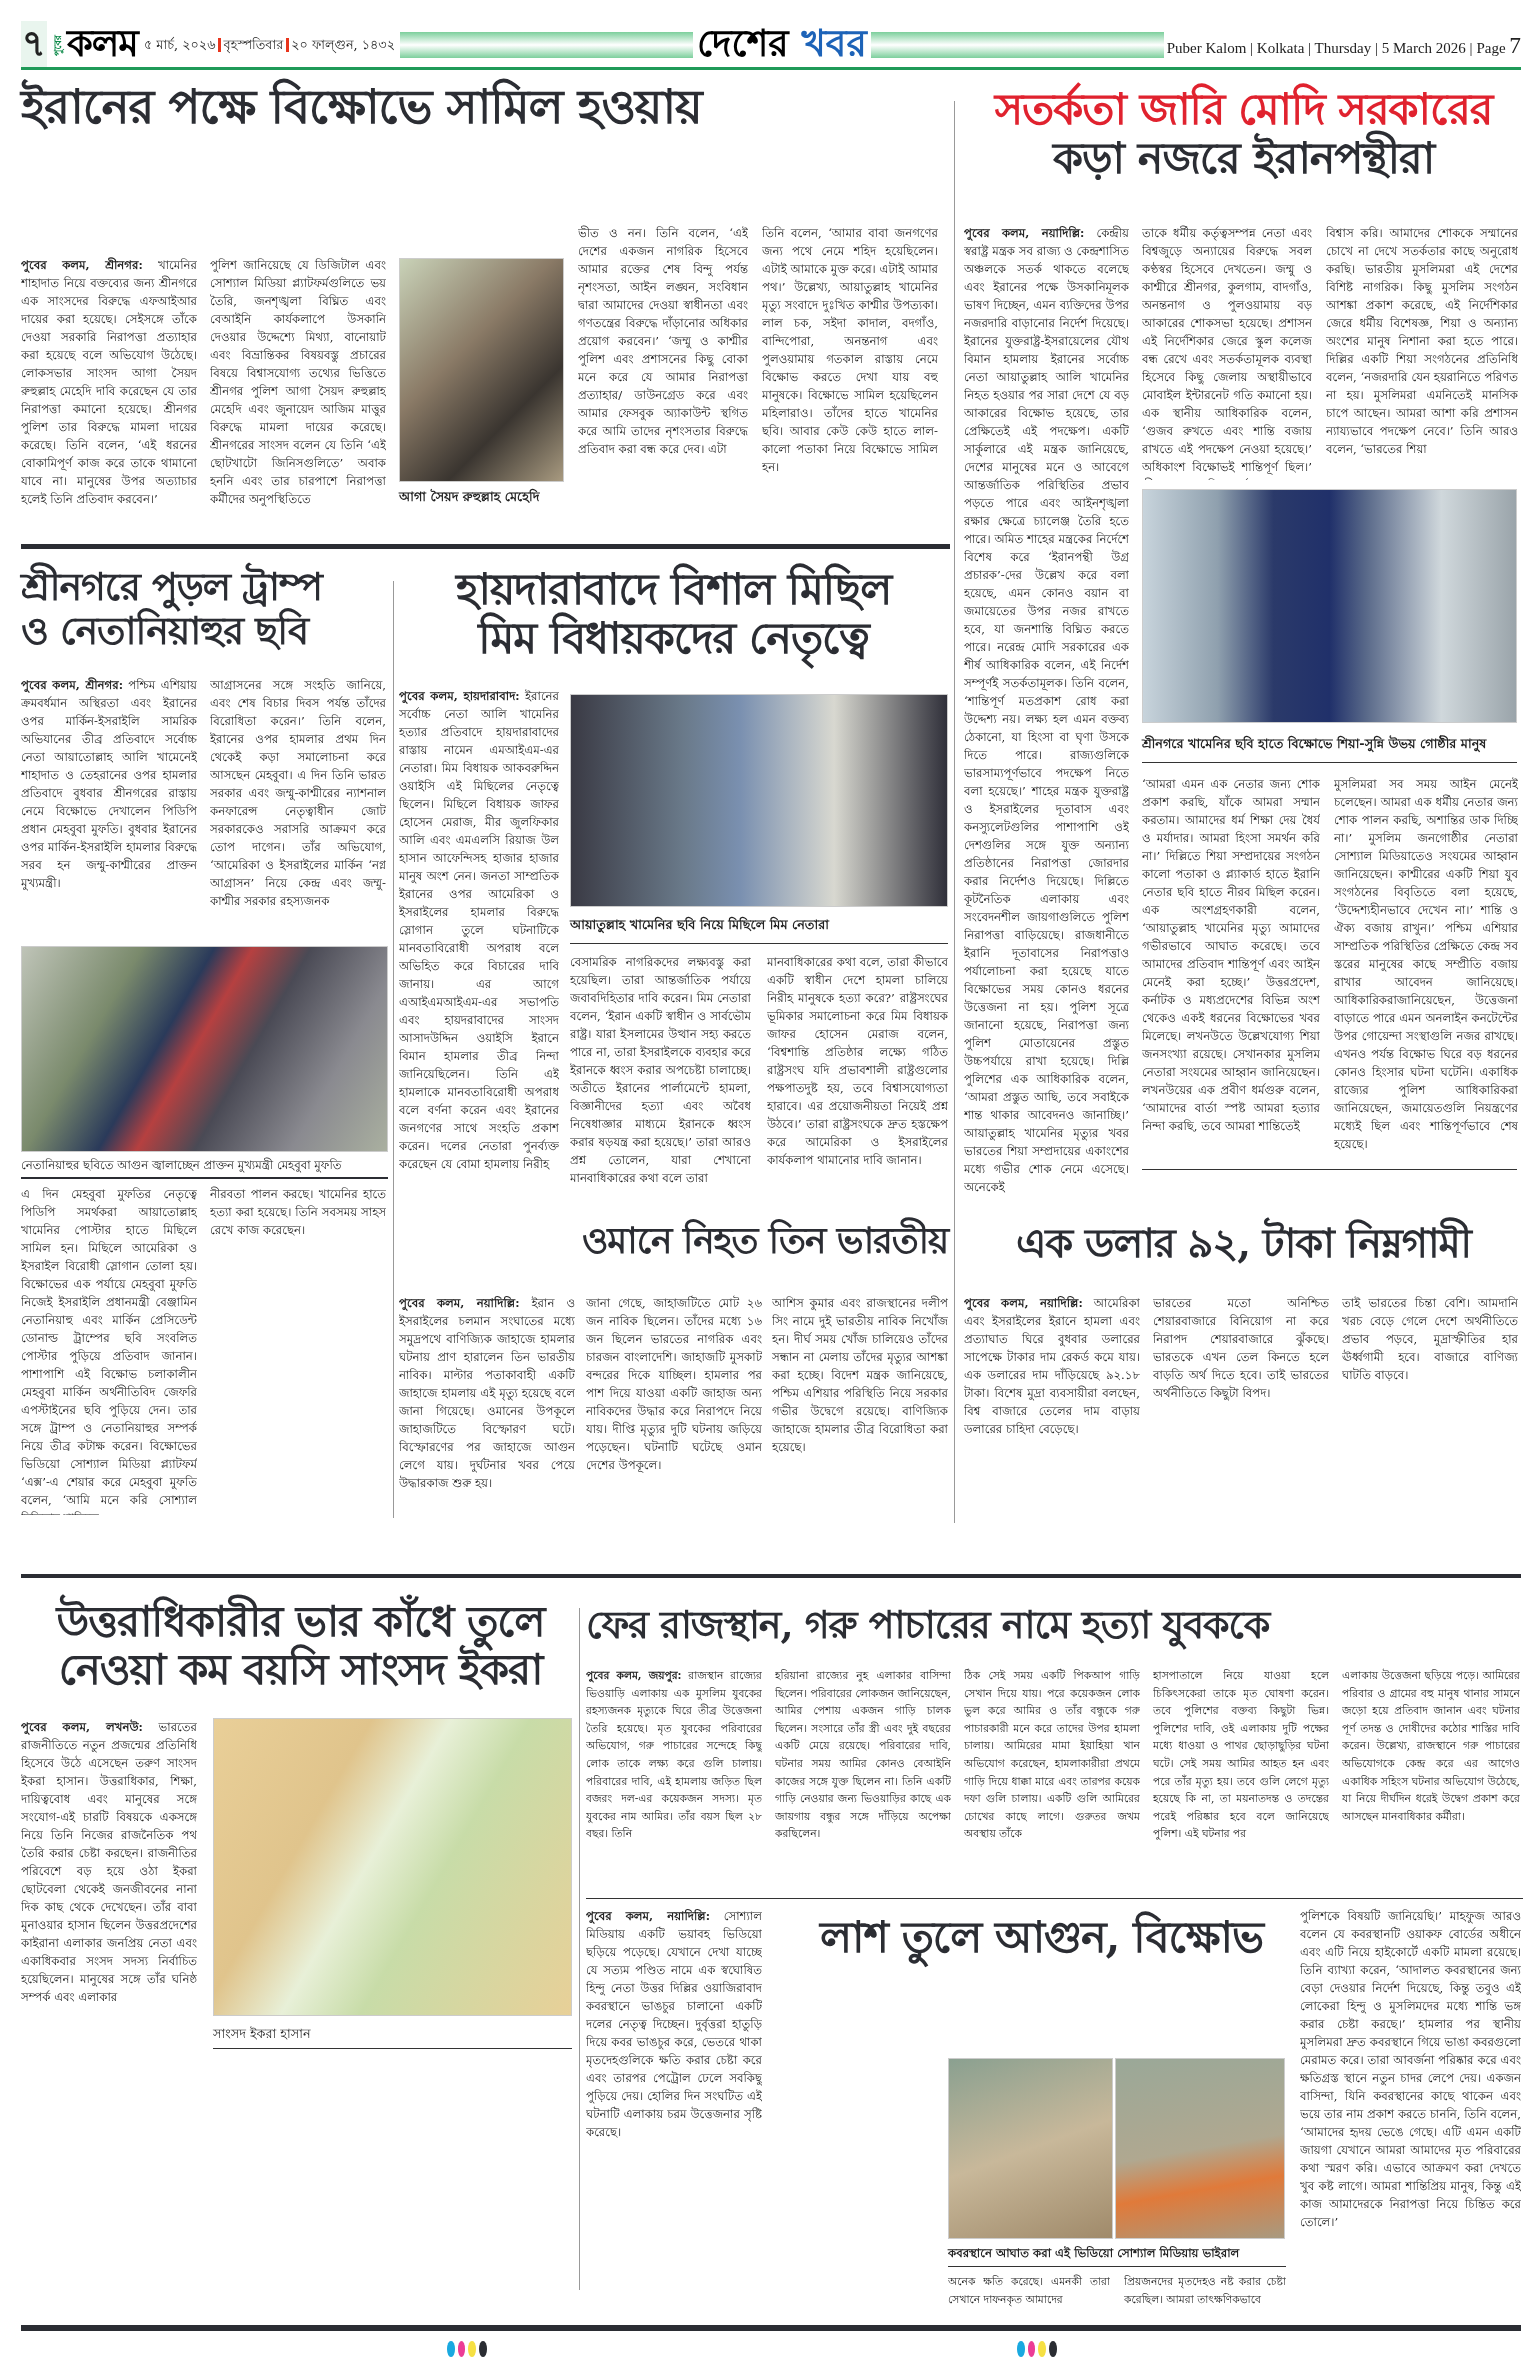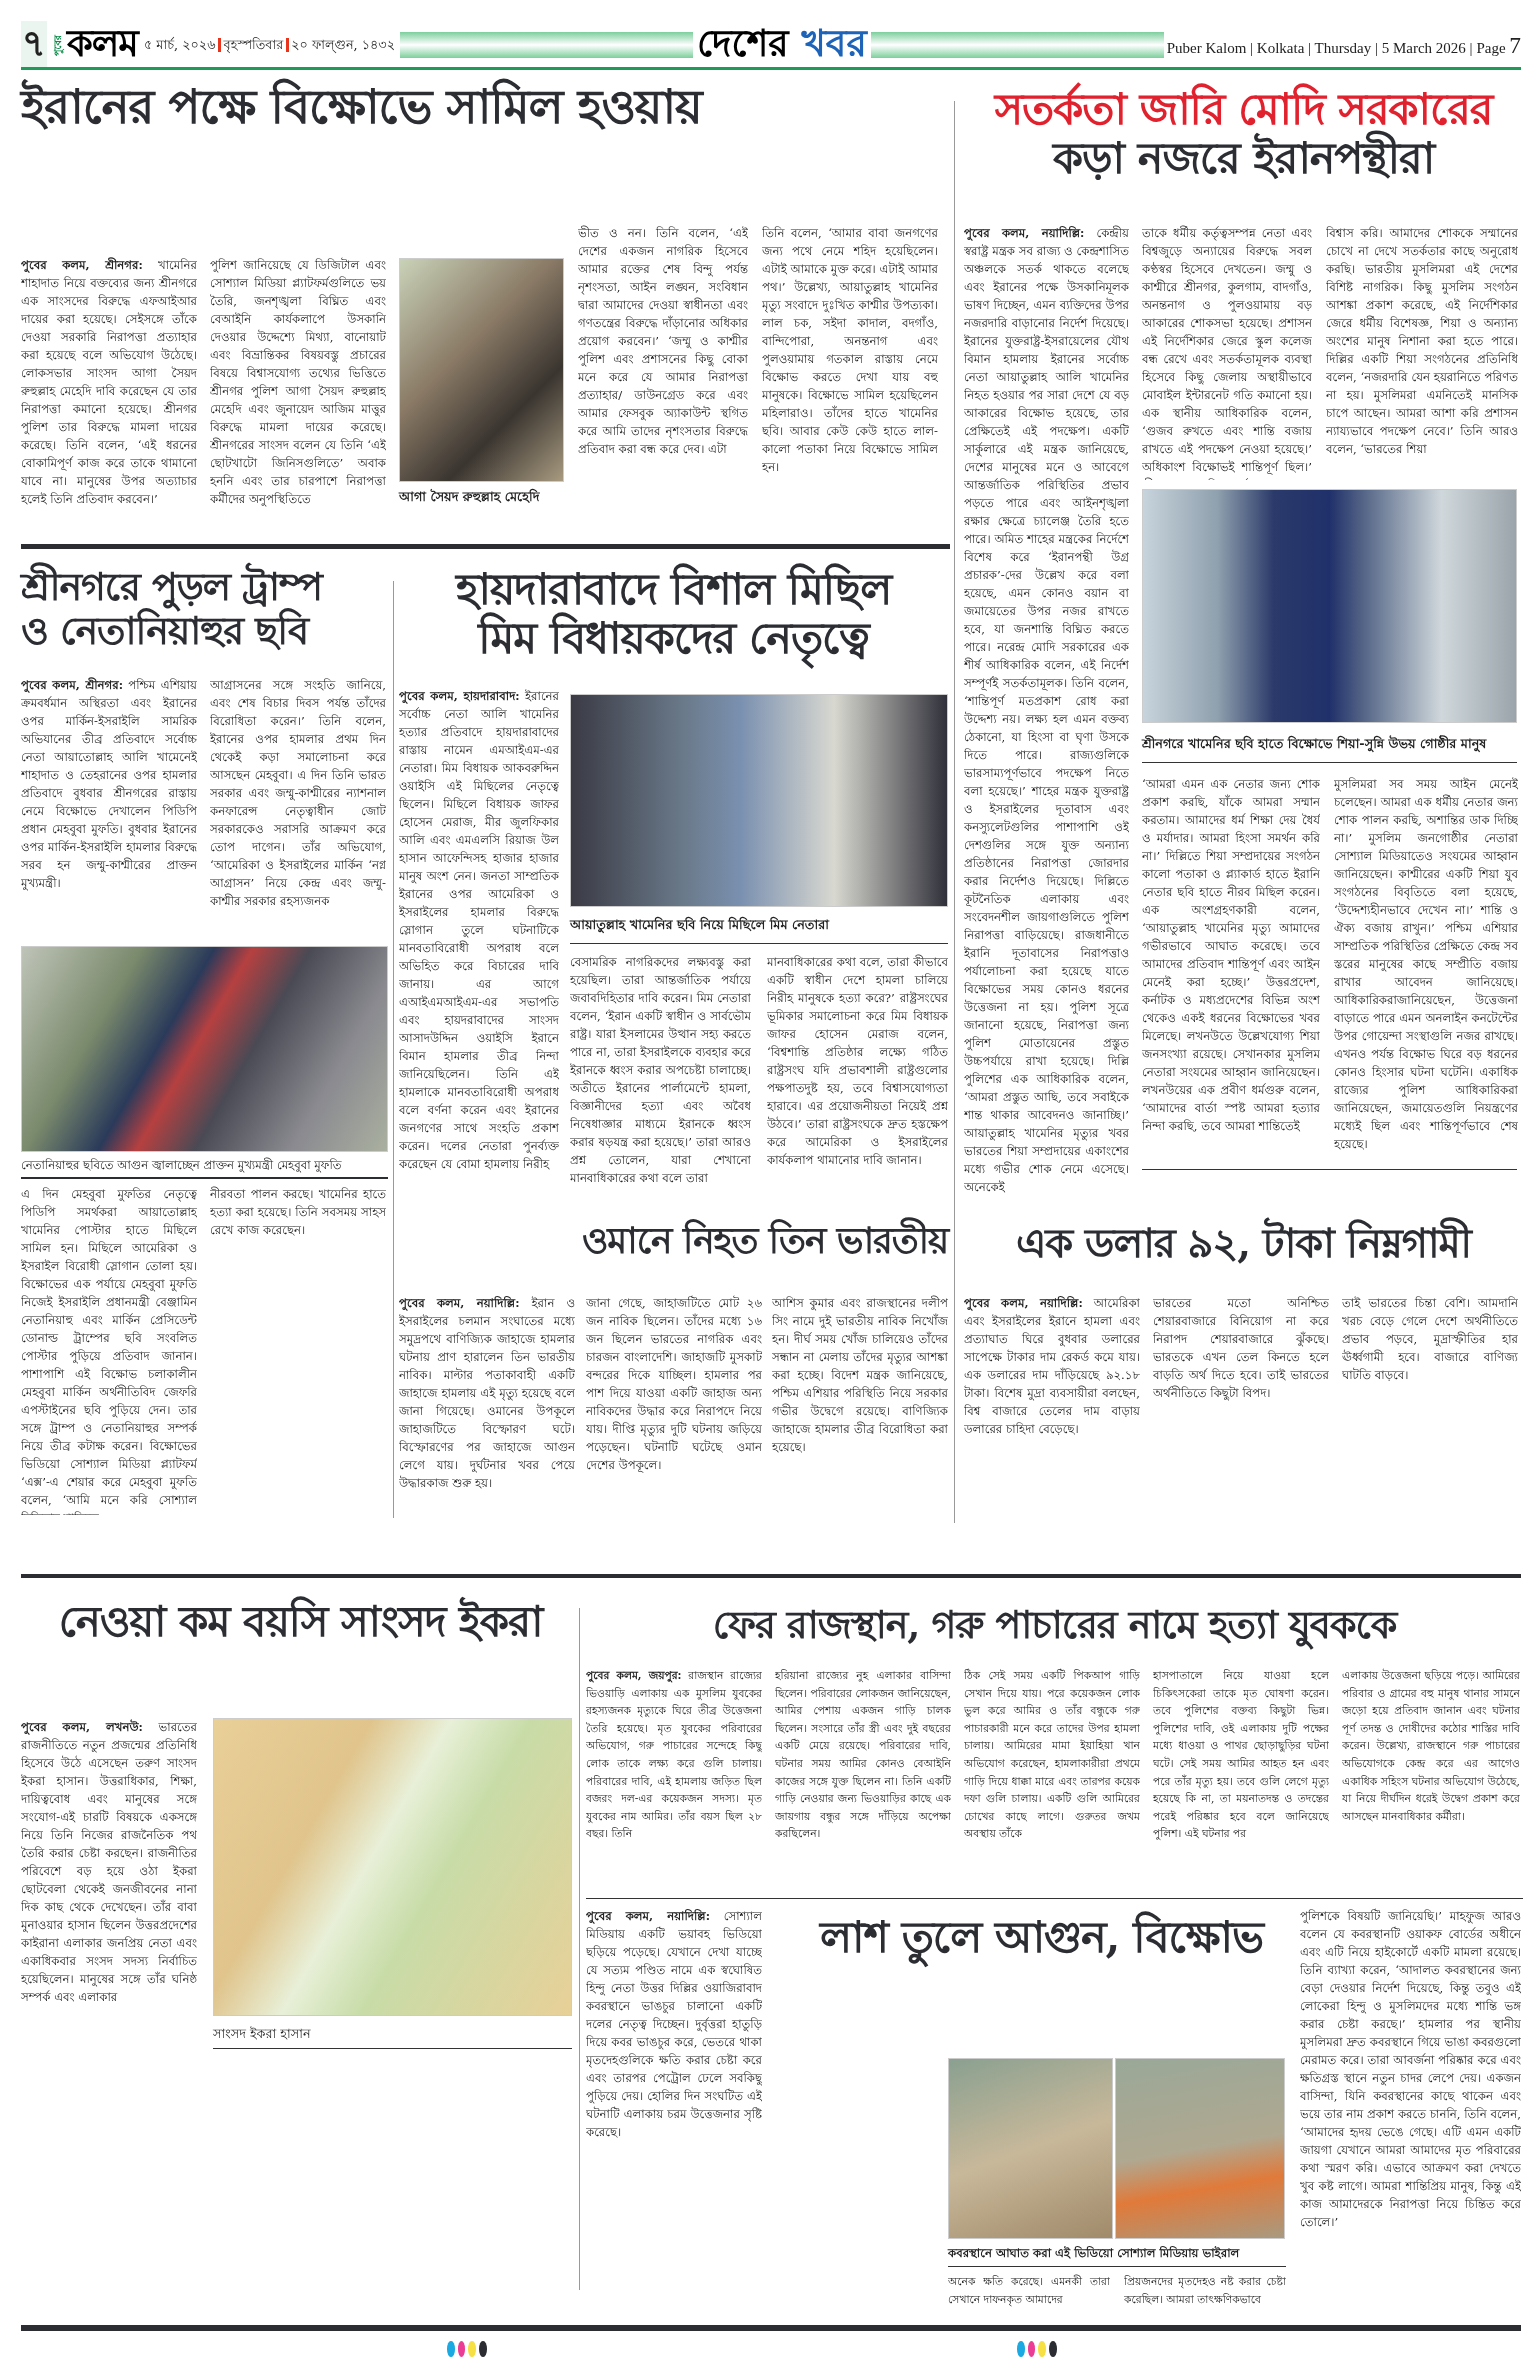--- a/index.html
+++ b/index.html
@@ -113,30 +113,31 @@
 <div class="abs body" style="left:772px;top:1294px;width:176px;height:224px"><span>আশিস কুমার এবং রাজস্থানের দলীপ সিং নামে দুই ভারতীয় নাবিক নিখোঁজ হন। দীর্ঘ সময় খোঁজ চালিয়েও তাঁদের সন্ধান না মেলায় তাঁদের মৃত্যুর আশঙ্কা করা হচ্ছে। বিদেশ মন্ত্রক জানিয়েছে, পশ্চিম এশিয়ার পরিস্থিতি নিয়ে সরকার গভীর উদ্বেগে রয়েছে। বাণিজ্যিক জাহাজে হামলার তীব্র বিরোধিতা করা হয়েছে।</span></div>
 
 <div class="abs hl" style="left:964px;top:1220px;width:559px;font-size:40px;text-align:center">এক ডলার ৯২, টাকা নিম্নগামী</div>
 <div class="abs body" style="left:964px;top:1294px;width:176px;height:224px"><b>পুবের কলম, নয়াদিল্লি:</b><span> আমেরিকা এবং ইসরাইলের ইরানে হামলা এবং প্রত্যাঘাত ঘিরে বুধবার ডলারের সাপেক্ষে টাকার দাম রেকর্ড কমে যায়। এক ডলারের দাম দাঁড়িয়েছে ৯২.১৮ টাকা। বিশেষ মুদ্রা ব্যবসায়ীরা বলছেন, বিশ্ব বাজারে তেলের দাম বাড়ায় ডলারের চাহিদা বেড়েছে।</span></div>
 <div class="abs body" style="left:1153px;top:1294px;width:176px;height:224px"><span>ভারতের মতো অনিশ্চিত শেয়ারবাজারে বিনিয়োগ না করে নিরাপদ শেয়ারবাজারে ঝুঁকছে। ভারতকে এখন তেল কিনতে হলে বাড়তি অর্থ দিতে হবে। তাই ভারতের অর্থনীতিতে কিছুটা বিপদ।</span></div>
 <div class="abs body" style="left:1342px;top:1294px;width:176px;height:224px"><span>তাই ভারতের চিন্তা বেশি। আমদানি খরচ বেড়ে গেলে দেশে অর্থনীতিতে প্রভাব পড়বে, মুদ্রাস্ফীতির হার ঊর্ধ্বগামী হবে। বাজারে বাণিজ্য ঘাটতি বাড়বে।</span></div>
 
 <div class="abs rule-thick" style="left:21px;top:1574px;width:1500px;height:3.7px"></div>
 
 <div class="abs hl" style="left:21px;top:1598px;width:559px;font-size:42px;text-align:center">
+  <div>উত্তরাধিকারীর ভার কাঁধে তুলে</div>
   <div>নেওয়া কম বয়সি সাংসদ ইকরা</div>
 </div>
 <div class="abs body" style="left:21px;top:1718px;width:176px;height:565px"><b>পুবের কলম, লখনউ:</b><span> ভারতের রাজনীতিতে নতুন প্রজন্মের প্রতিনিধি হিসেবে উঠে এসেছেন তরুণ সাংসদ ইকরা হাসান। উত্তরাধিকার, শিক্ষা, দায়িত্ববোধ এবং মানুষের সঙ্গে সংযোগ-এই চারটি বিষয়কে একসঙ্গে নিয়ে তিনি নিজের রাজনৈতিক পথ তৈরি করার চেষ্টা করছেন। রাজনীতির পরিবেশে বড় হয়ে ওঠা ইকরা ছোটবেলা থেকেই জনজীবনের নানা দিক কাছ থেকে দেখেছেন। তাঁর বাবা মুনাওয়ার হাসান ছিলেন উত্তরপ্রদেশের কাইরানা এলাকার জনপ্রিয় নেতা এবং একাধিকবার সংসদ সদস্য নির্বাচিত হয়েছিলেন। মানুষের সঙ্গে তাঁর ঘনিষ্ঠ সম্পর্ক এবং এলাকার</span></div>
 <div class="abs photo" style="left:213px;top:1718px;width:359px;height:298px;background:linear-gradient(120deg,#e9cf98,#e0c48c 30%,#e8f0d8 45%,#c8dca8 60%,#e8d098)"></div>
 <div class="abs caption" style="left:213px;top:2024px;width:359px;font-weight:normal">সাংসদ ইকরা হাসান</div>
 <div class="abs rule-h" style="left:213px;top:2048px;width:359px"></div>
 
 <div class="abs vrule" style="left:579px;top:1608px;height:682px"></div>
 
-<div class="abs hl" style="left:586px;top:1603px;width:937px;font-size:38px;text-align:center">ফের রাজস্থান, গরু পাচারের নামে হত্যা যুবককে</div>
+<div class="abs hl" style="left:586px;top:1603px;width:937px;font-size:38px;">ফের রাজস্থান, গরু পাচারের নামে হত্যা যুবককে</div>
 <div class="abs body" style="left:586px;top:1667px;width:176px;height:224px;font-size:10.7px;line-height:17.6px"><b>পুবের কলম, জয়পুর:</b><span> রাজস্থান রাজ্যের ভিওয়াড়ি এলাকায় এক মুসলিম যুবকের রহস্যজনক মৃত্যুকে ঘিরে তীব্র উত্তেজনা তৈরি হয়েছে। মৃত যুবকের পরিবারের অভিযোগ, গরু পাচারের সন্দেহে কিছু লোক তাকে লক্ষ্য করে গুলি চালায়। পরিবারের দাবি, এই হামলায় জড়িত ছিল বজরং দল-এর কয়েকজন সদস্য। মৃত যুবকের নাম আমির। তাঁর বয়স ছিল ২৮ বছর। তিনি</span></div>
 <div class="abs body" style="left:775px;top:1667px;width:176px;height:224px;font-size:10.7px;line-height:17.6px"><span>হরিয়ানা রাজ্যের নুহ এলাকার বাসিন্দা ছিলেন। পরিবারের লোকজন জানিয়েছেন, আমির পেশায় একজন গাড়ি চালক ছিলেন। সংসারে তাঁর স্ত্রী এবং দুই বছরের একটি মেয়ে রয়েছে। পরিবারের দাবি, ঘটনার সময় আমির কোনও বেআইনি কাজের সঙ্গে যুক্ত ছিলেন না। তিনি একটি গাড়ি নেওয়ার জন্য ভিওয়াড়ির কাছে এক জায়গায় বন্ধুর সঙ্গে দাঁড়িয়ে অপেক্ষা করছিলেন।</span></div>
 <div class="abs body" style="left:964px;top:1667px;width:176px;height:224px;font-size:10.7px;line-height:17.6px"><span>ঠিক সেই সময় একটি পিকআপ গাড়ি সেখান দিয়ে যায়। পরে কয়েকজন লোক ভুল করে আমির ও তাঁর বন্ধুকে গরু পাচারকারী মনে করে তাদের উপর হামলা চালায়। আমিরের মামা ইয়াহিয়া খান অভিযোগ করেছেন, হামলাকারীরা প্রথমে গাড়ি দিয়ে ধাক্কা মারে এবং তারপর কয়েক দফা গুলি চালায়। একটি গুলি আমিরের চোখের কাছে লাগে। গুরুতর জখম অবস্থায় তাঁকে</span></div>
 <div class="abs body" style="left:1153px;top:1667px;width:176px;height:224px;font-size:10.7px;line-height:17.6px"><span>হাসপাতালে নিয়ে যাওয়া হলে চিকিৎসকেরা তাকে মৃত ঘোষণা করেন। তবে পুলিশের বক্তব্য কিছুটা ভিন্ন। পুলিশের দাবি, ওই এলাকায় দুটি পক্ষের মধ্যে ধাওয়া ও পাথর ছোড়াছুড়ির ঘটনা ঘটে। সেই সময় আমির আহত হন এবং পরে তাঁর মৃত্যু হয়। তবে গুলি লেগে মৃত্যু হয়েছে কি না, তা ময়নাতদন্ত ও তদন্তের পরেই পরিষ্কার হবে বলে জানিয়েছে পুলিশ। এই ঘটনার পর</span></div>
 <div class="abs body" style="left:1342px;top:1667px;width:178px;height:224px;font-size:10.7px;line-height:17.6px"><span>এলাকায় উত্তেজনা ছড়িয়ে পড়ে। আমিরের পরিবার ও গ্রামের বহু মানুষ থানার সামনে জড়ো হয়ে প্রতিবাদ জানান এবং ঘটনার পূর্ণ তদন্ত ও দোষীদের কঠোর শাস্তির দাবি করেন। উল্লেখ্য, রাজস্থানে গরু পাচারের অভিযোগকে কেন্দ্র করে এর আগেও একাধিক সহিংস ঘটনার অভিযোগ উঠেছে, যা নিয়ে দীর্ঘদিন ধরেই উদ্বেগ প্রকাশ করে আসছেন মানবাধিকার কর্মীরা।</span></div>
 <div class="abs rule-h" style="left:586px;top:1898px;width:937px"></div>
 
 <div class="abs body" style="left:586px;top:1907px;width:176px;height:383px"><b>পুবের কলম, নয়াদিল্লি:</b><span> সোশ্যাল মিডিয়ায় একটি ভয়াবহ ভিডিয়ো ছড়িয়ে পড়েছে। যেখানে দেখা যাচ্ছে যে সত্যম পণ্ডিত নামে এক স্বঘোষিত হিন্দু নেতা উত্তর দিল্লির ওয়াজিরাবাদ কবরস্থানে ভাঙচুর চালানো একটি দলের নেতৃত্ব দিচ্ছেন। দুর্বৃত্তরা হাতুড়ি দিয়ে কবর ভাঙচুর করে, ভেতরে থাকা মৃতদেহগুলিকে ক্ষতি করার চেষ্টা করে এবং তারপর পেট্রোল ঢেলে সবকিছু পুড়িয়ে দেয়। হোলির দিন সংঘটিত এই ঘটনাটি এলাকায় চরম উত্তেজনার সৃষ্টি করেছে।</span></div>
 <div class="abs hl" style="left:775px;top:1901px;width:533px;font-size:43px;line-height:1.7;text-align:center">
   <div>লাশ তুলে আগুন, বিক্ষোভ</div>

